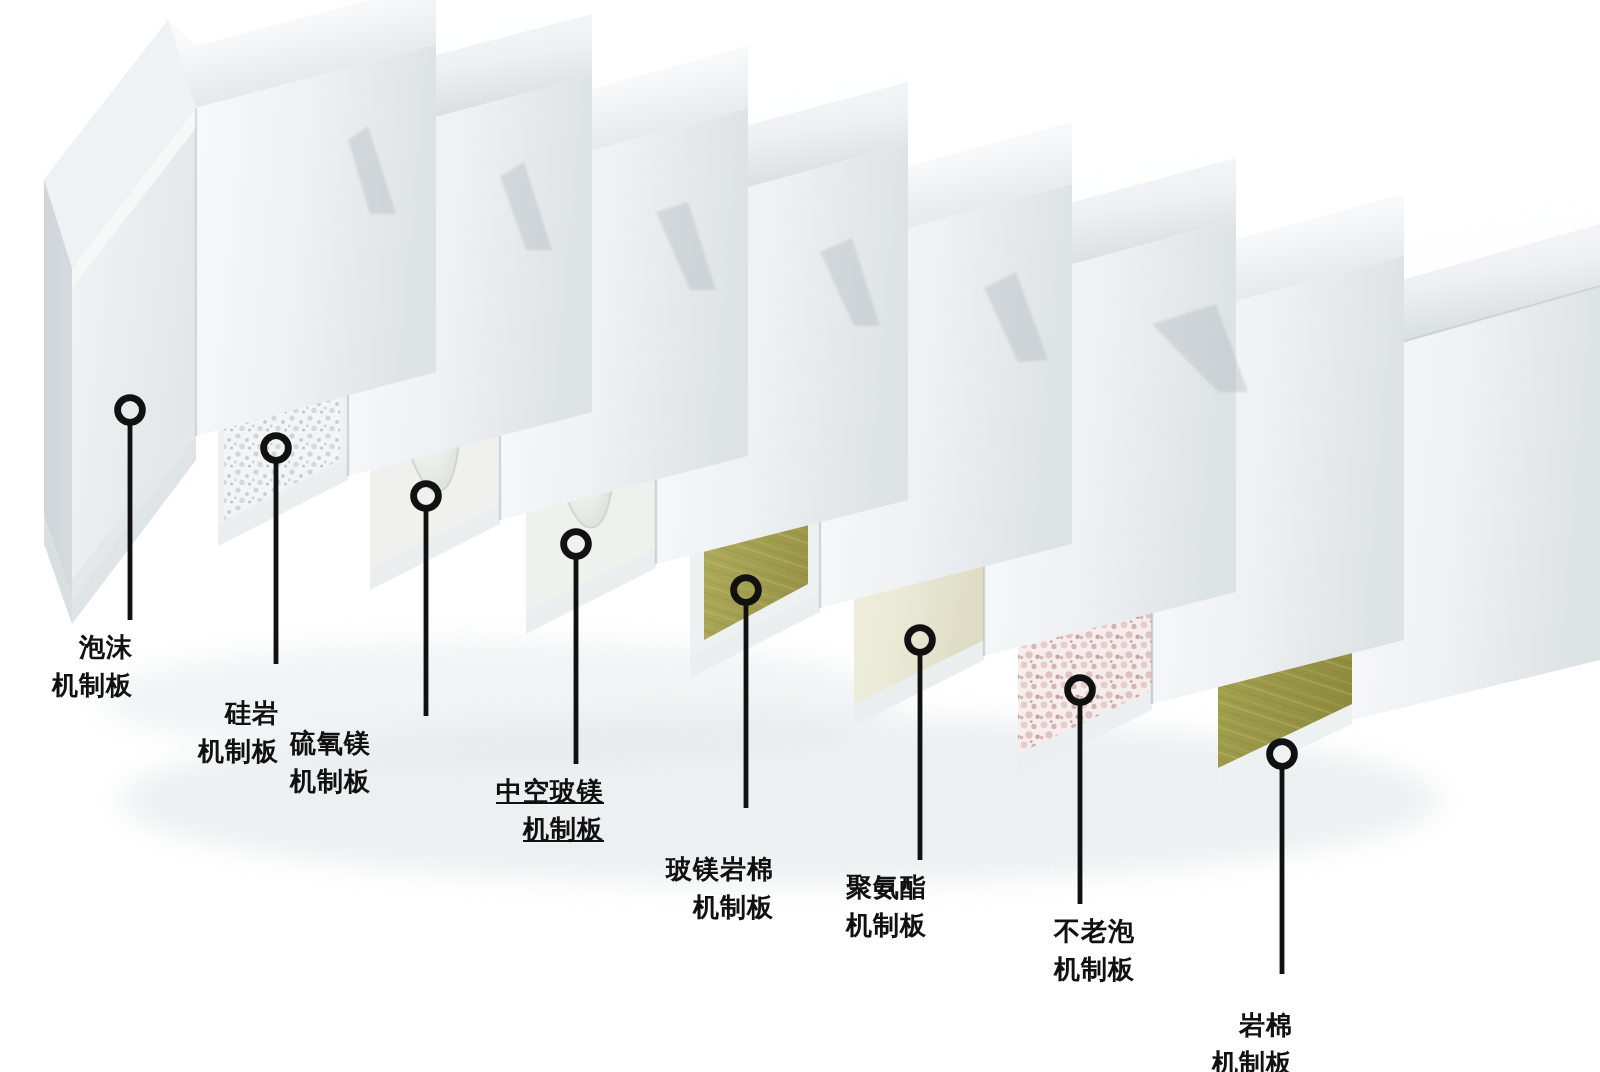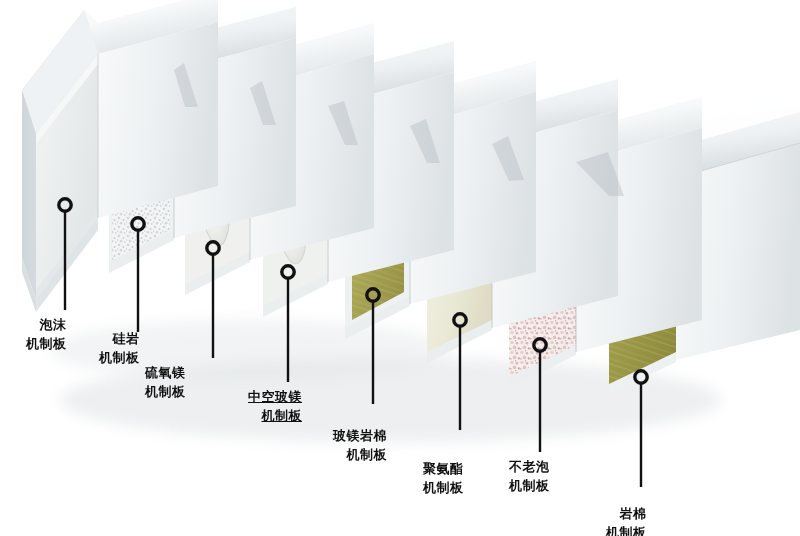--- a/index.html
+++ b/index.html
@@ -266,22 +266,22 @@
         <circle cx="460" cy="320" r="6.2" fill="none" stroke="#111111" stroke-width="3.4"></circle>
         <line x1="540" y1="351" x2="540" y2="452" stroke="#111111" stroke-width="2.4"></line>
         <circle cx="540" cy="345" r="6.2" fill="none" stroke="#111111" stroke-width="3.4"></circle>
         <line x1="641" y1="383" x2="641" y2="487" stroke="#111111" stroke-width="2.4"></line>
         <circle cx="641" cy="377" r="6.2" fill="none" stroke="#111111" stroke-width="3.4"></circle>
       </g>
   </svg>
 
   <div id="labels">
       <div class="label" style="left: 26px; top: 315px;"><span>泡沫</span><span class="l2">机制板</span></div>
-      <div class="label" style="left: 99px; top: 329px;"><span>硅岩</span><span class="l2">机制板</span></div>
+      <div class="label" style="left: 99px; top: 348px;"><span>硅岩</span><span class="l2">机制板</span></div>
       <div class="label" style="left: 145px; top: 363px;"><span>硫氧镁</span><span class="l2">机制板</span></div>
       <div class="label" style="left: 248px; top: 387px; text-decoration: underline;"><span>中空玻镁</span><span class="l2">机制板</span></div>
       <div class="label" style="left: 333px; top: 426px;"><span>玻镁岩棉</span><span class="l2">机制板</span></div>
-      <div class="label" style="left: 423px; top: 435px; margin-top: 24px;"><span>聚氨酯</span><span class="l2">机制板</span></div>
-      <div class="label" style="left: 509px; top: 457px;"><span>不老泡</span><span class="l2">机制板</span></div>
+      <div class="label" style="left: 423px; top: 435px;"><span>聚氨酯</span><span class="l2">机制板</span></div>
+      <div class="label" style="left: 527px; top: 457px;"><span>不老泡</span><span class="l2">机制板</span></div>
       <div class="label" style="left: 606px; top: 492px; margin-top: 12px;"><span>岩棉</span><span class="l2">机制板</span></div>
     </div>
 
 </div>
 
 </body></html>

